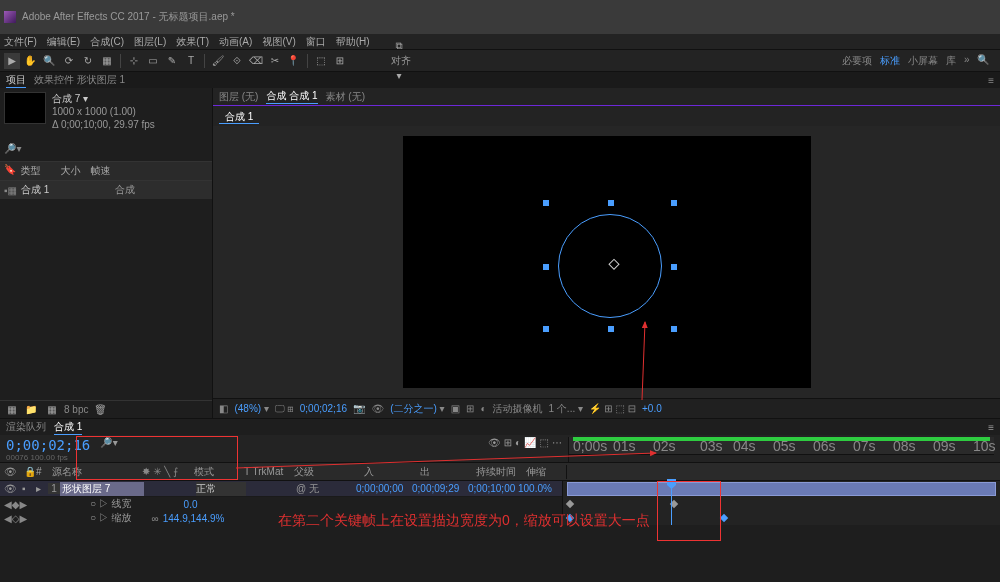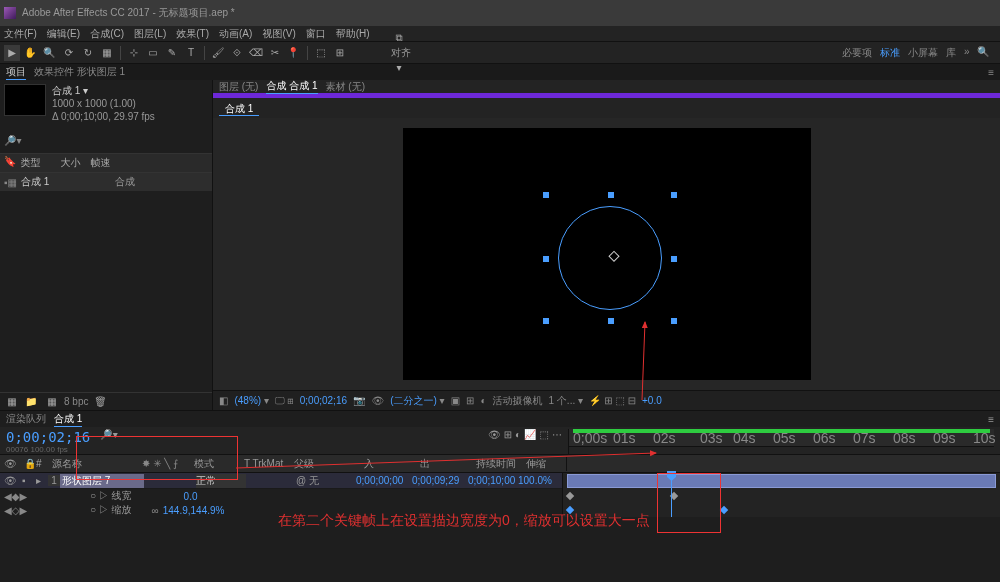--- a/index.html
+++ b/index.html
@@ -1,17 +1,17 @@
 <!DOCTYPE html>
 <html><head>
 <meta charset="utf-8">
 <style>
 *{margin:0;padding:0;box-sizing:border-box;font-family:"Microsoft YaHei",Arial,sans-serif;font-size:10px;color:#999;user-select:none}
 body{background:#1e1e1e;width:1000px;height:582px;overflow:hidden;position:relative}
-.titlebar{height:26px;background:#3a3a3a;display:flex;align-items:center;padding:0 4px}
+.titlebar{height:34px;background:#3a3a3a;display:flex;align-items:center;padding:0 4px}
 .titlebar .logo{width:12px;height:12px;background:linear-gradient(135deg,#9b59b6,#3f1a5b);margin-right:6px}
 .menubar{height:16px;background:#232323;display:flex;align-items:flex-end;padding:0 4px;gap:10px;border-bottom:1px solid #111}
 .menubar span{color:#aaa;cursor:pointer}
 .toolbar{height:22px;background:#232323;display:flex;align-items:center;padding:0 4px;gap:3px;border-bottom:1px solid #111}
 .tool{width:16px;height:16px;display:flex;align-items:center;justify-content:center;color:#aaa;cursor:pointer}
 .tool.sel{background:#3a3a3a}
 .tbsep{width:1px;height:14px;background:#444;margin:0 2px}
 .right-tb{margin-left:auto;display:flex;gap:8px;padding-right:6px}
 .right-tb span{color:#888}
 .right-tb .blue{color:#4a9eff}
@@ -23,21 +23,21 @@
 .proj-info{line-height:1.3}
 .proj-info .nm{color:#ccc}
 .search{height:18px;margin:4px;display:flex;align-items:center;gap:4px}
 .search .icn{color:#888}
 .proj-cols{display:flex;background:#2a2a2a;padding:2px 4px;border-top:1px solid #333;border-bottom:1px solid #333}
 .proj-cols span{color:#aaa}
 .proj-cols .c1{width:110px}.proj-cols .c2{width:40px}.proj-cols .c3{width:30px}
 .proj-row{display:flex;align-items:center;padding:2px 4px;background:#2d2d2d}
 .proj-row .ic{margin-right:4px;color:#888}
 .center-panel{flex:1;background:#232323;display:flex;flex-direction:column}
-.ctabs{height:18px;display:flex;align-items:center;gap:8px;padding:0 6px;border-bottom:5px solid #6d28d9}
+.ctabs{height:18px;display:flex;align-items:center;gap:8px;padding:0 6px;border-bottom:1px solid #6d28d9}
 .subtab{height:16px;padding:2px 6px;color:#ddd}
 .subtab.underline{border-bottom:1px solid #4a9eff;color:#fff;display:inline-block;margin:2px 6px}
 .viewer{flex:1;display:flex;align-items:center;justify-content:center;background:#262626}
 .canvas{width:408px;height:252px;background:#000;position:relative}
 .selection-handle{position:absolute;width:6px;height:6px;background:#4a9eff;border:1px solid #4a9eff}
 .circle-shape{position:absolute;left:155px;top:78px;width:104px;height:104px;border:1px solid #4a9eff;border-radius:50%}
 .anchor{position:absolute;left:50%;top:50%;transform:translate(-50%,-50%);width:8px;height:8px;border:1px solid #ccc;transform-origin:center;rotate:45deg}
 .viewer-bar{height:20px;background:#202020;display:flex;align-items:center;gap:6px;padding:0 6px;border-top:1px solid #111}
 .viewer-bar span{color:#888}
 .vb-blue{color:#4a9eff!important}
@@ -128,21 +128,21 @@
   <span class="tlab active">项目</span>
   <span style="color:#888">效果控件 形状图层 1</span>
   <span style="margin-left:auto;color:#888">≡</span>
 </div>
 
 <div class="workspace">
   <div class="left-panel">
     <div class="proj-head">
       <div class="thumb"></div>
       <div class="proj-info">
-        <div class="nm">合成 1 ▾</div>
+        <div class="nm">合成 7 ▾</div>
         <div>1000 x 1000 (1.00)</div>
         <div>Δ 0;00;10;00, 29.97 fps</div>
       </div>
     </div>
     <div class="search">
       <span class="icn">🔎▾</span>
     </div>
     <div class="proj-cols">
       <span style="margin-right:4px">🔖</span>
       <span class="c2">类型</span>

